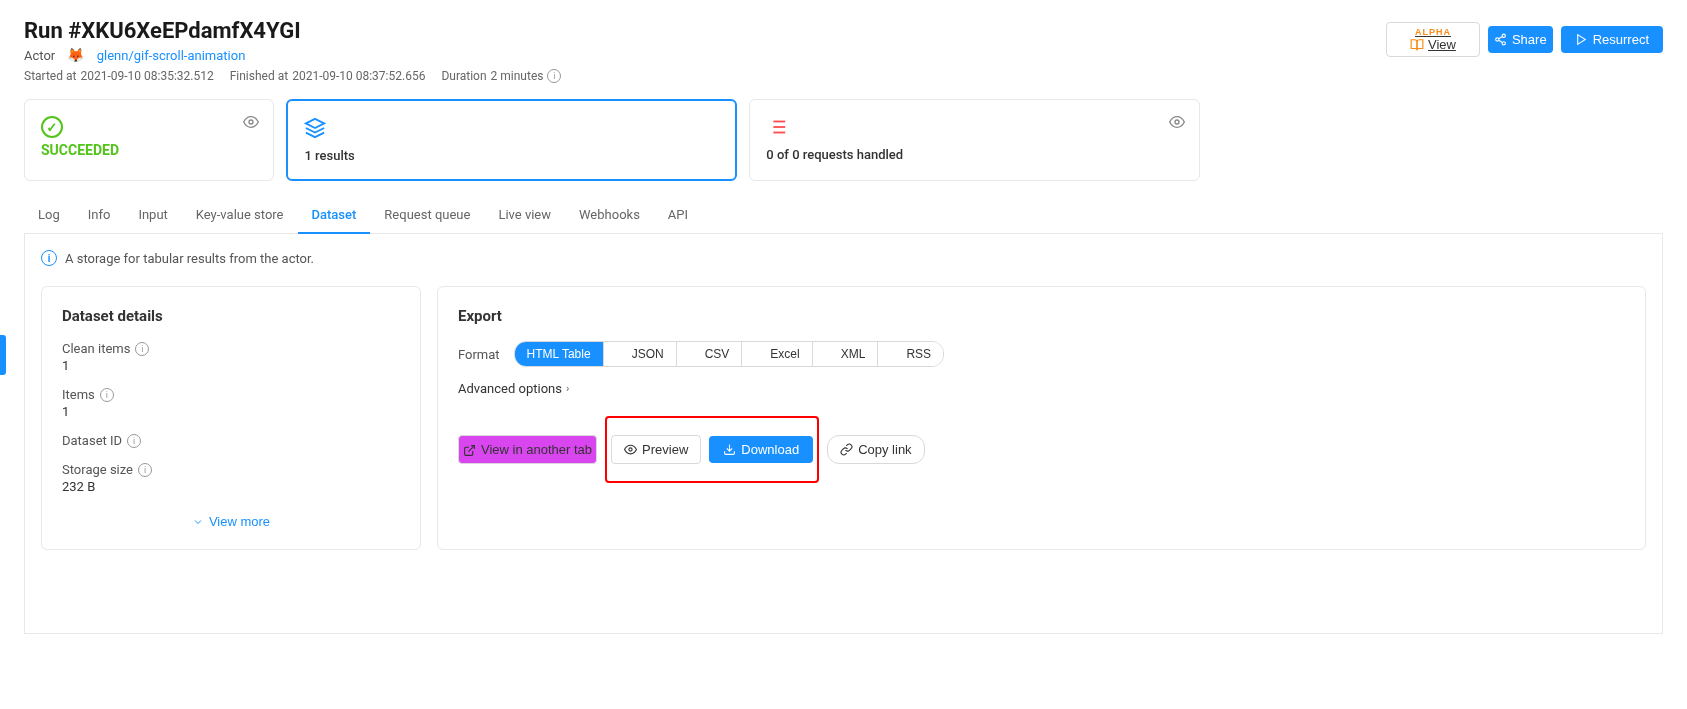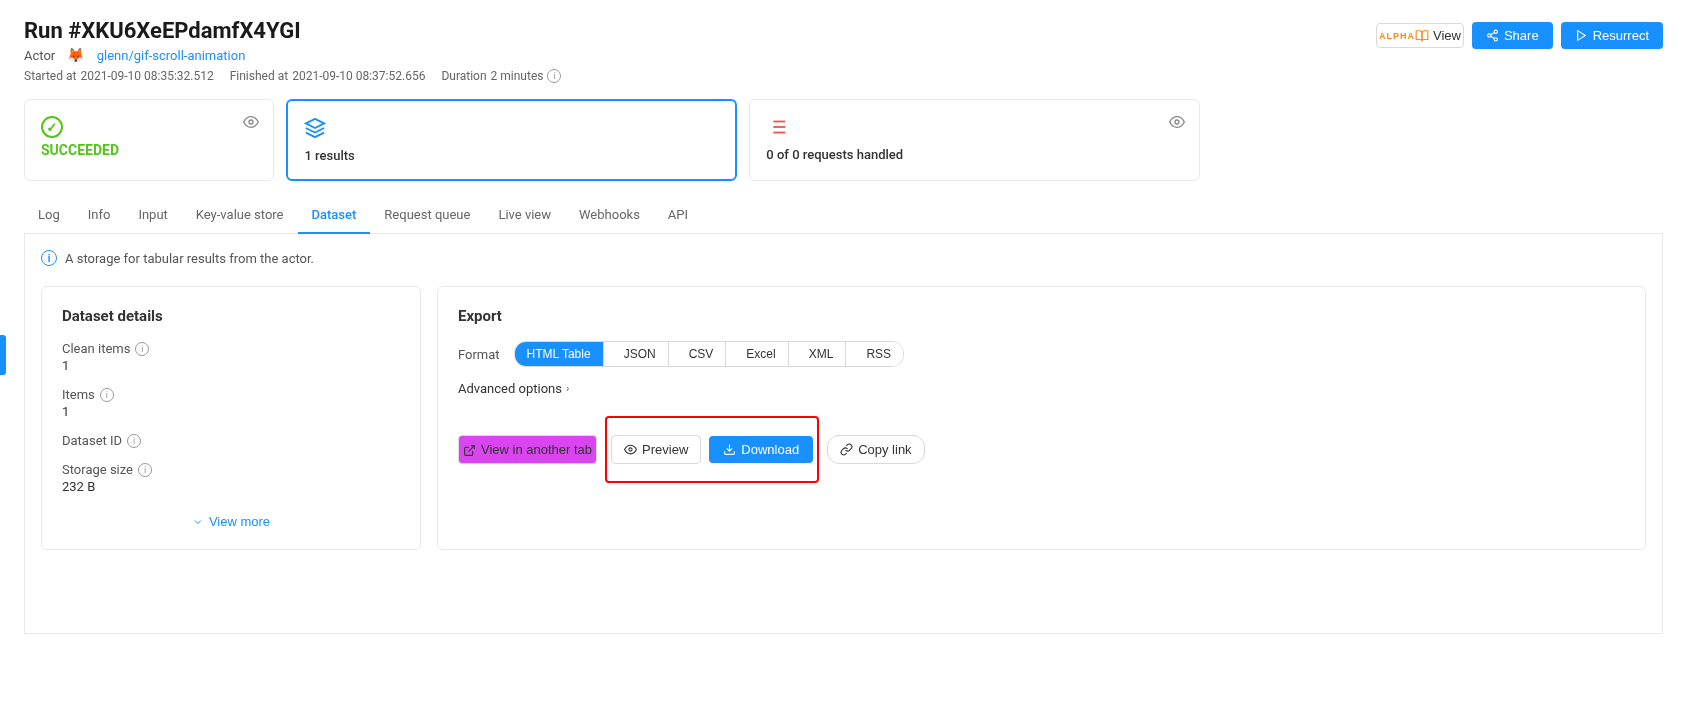--- a/index.html
+++ b/index.html
@@ -12,24 +12,24 @@
     .title { font-size: 22px; font-weight: 700; color: #1a1a1a; }
     .actor-line { display: flex; align-items: center; gap: 12px; margin-top: 4px; font-size: 13px; color: #555; }
     .actor-link { color: #1890ff; text-decoration: none; }
     .actor-emoji { font-size: 14px; }
     .meta-line { display: flex; align-items: center; gap: 16px; margin-top: 6px; font-size: 12px; color: #666; }
     .meta-item { display: flex; gap: 4px; }
     .info-icon { width: 14px; height: 14px; border-radius: 50%; border: 1.5px solid #999; display: inline-flex; align-items: center; justify-content: center; font-size: 9px; color: #999; cursor: pointer; }
     
     
     .header-buttons { display: flex; align-items: center; gap: 8px; margin-top: 4px; }
-    .btn-view { display: flex; flex-direction: row; align-items: center; border: 1px solid #d9d9d9; background: #fff; border-radius: 4px; padding: 4px 2px; cursor: pointer; font-size: 12px; color: #333; }
+    .btn-view { display: flex; flex-direction: column; align-items: center; border: 1px solid #d9d9d9; background: #fff; border-radius: 4px; padding: 4px 23px; cursor: pointer; font-size: 12px; color: #333; text-decoration: underline; }
     .btn-view .alpha { font-size: 9px; color: #fa8c16; font-weight: 700; letter-spacing: 1px; }
     .btn-view .view-text { font-size: 13px; display: flex; align-items: center; gap: 4px; }
-    .btn-share { background: #1890ff; color: #fff; border: none; border-radius: 4px; padding: 6px 14px; cursor: pointer; font-size: 13px; display: flex; align-items: center; gap: 5px; }
+    .btn-share { background: #1890ff; color: #fff; border: none; border-radius: 4px; padding: 6px 6px; cursor: pointer; font-size: 13px; display: flex; align-items: center; gap: 5px; }
     .btn-resurrect { background: #1890ff; color: #fff; border: none; border-radius: 4px; padding: 6px 14px; cursor: pointer; font-size: 13px; display: flex; align-items: center; gap: 5px; }
     
     
     .cards-row { display: grid; grid-template-columns: 1fr 1.8fr 1.8fr 1.8fr; gap: 12px; margin-top: 16px; margin-bottom: 16px; }
     .card { background: #fff; border: 1px solid #e8e8e8; border-radius: 6px; padding: 16px; position: relative; }
     .card-eye { position: absolute; top: 14px; right: 14px; color: #888; cursor: pointer; font-size: 16px; }
     .card-label { font-size: 13px; color: #333; font-weight: 500; margin-top: 4px; }
     .card-succeeded { color: #52c41a; font-weight: 700; font-size: 14px; }
     .card-highlighted { border: 2px solid #1890ff; }
     
@@ -52,21 +52,21 @@
     .detail-row { margin-bottom: 14px; }
     .detail-label { display: flex; align-items: center; gap: 5px; font-size: 13px; color: #555; margin-bottom: 2px; }
     .detail-value { font-size: 13px; color: #333; }
     .view-more-btn { display: flex; align-items: center; justify-content: center; gap: 5px; color: #1890ff; cursor: pointer; font-size: 13px; margin-top: 20px; border: none; background: none; width: 100%; }
     
     
     .export-card { background: #fff; border: 1px solid #e8e8e8; border-radius: 6px; padding: 20px; }
     .export-title { font-size: 15px; font-weight: 700; margin-bottom: 16px; }
     .format-row { display: flex; align-items: center; gap: 10px; margin-bottom: 14px; }
     .format-label { font-size: 13px; color: #555; margin-right: 4px; }
-    .format-btns { display: flex; gap: 8px; border: 1px solid #d9d9d9; border-radius: 12px; overflow: hidden; }
+    .format-btns { display: flex; gap: 16px; border: 1px solid #d9d9d9; border-radius: 12px; overflow: hidden; }
     .fmt-btn { padding: 5px 12px; font-size: 12px; border: none; background: #fff; cursor: pointer; border-right: 1px solid #d9d9d9; color: #333; }
     .fmt-btn:last-child { border-right: none; }
     .fmt-btn.active { background: #1890ff; color: #fff; }
     .advanced-options { display: flex; align-items: center; gap: 4px; font-size: 13px; color: #333; cursor: pointer; margin-bottom: 20px; }
     .chevron-right { font-size: 11px; color: #666; }
     
     
     .action-buttons { display: flex; align-items: center; gap: 8px; position: relative; }
     .btn-view-tab { display: flex; align-items: flex-end; gap: 5px; border: 1px solid #d9d9d9; background: #d946ef; border-radius: 4px; padding: 6px 4px; cursor: pointer; font-size: 13px; color: #333; }
     .btn-preview { display: flex; align-items: center; gap: 5px; border: 1px solid #d9d9d9; background: #fff; border-radius: 4px; padding: 6px 12px; cursor: pointer; font-size: 13px; color: #333; }

